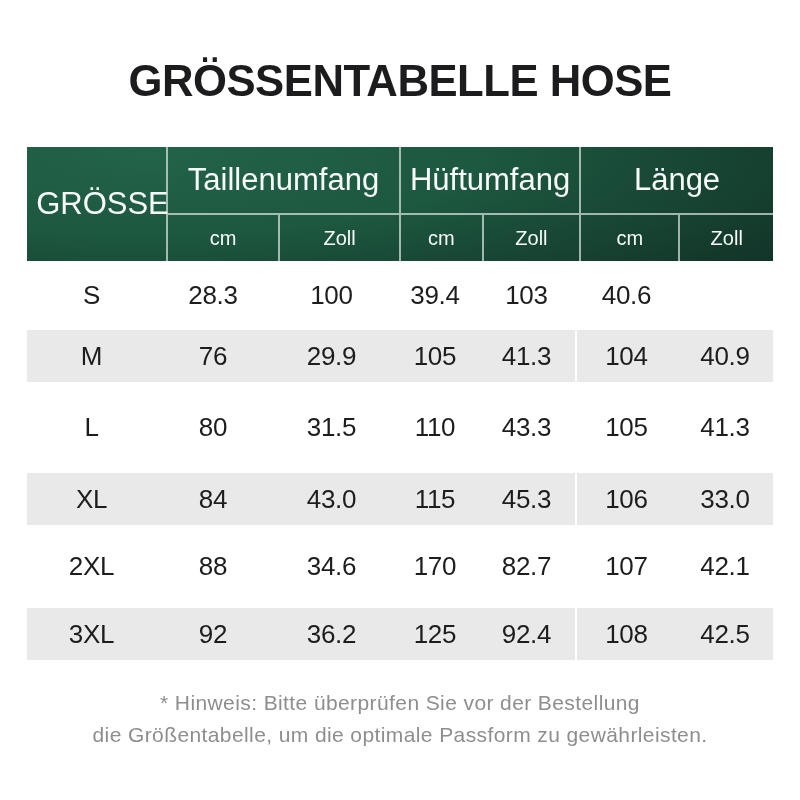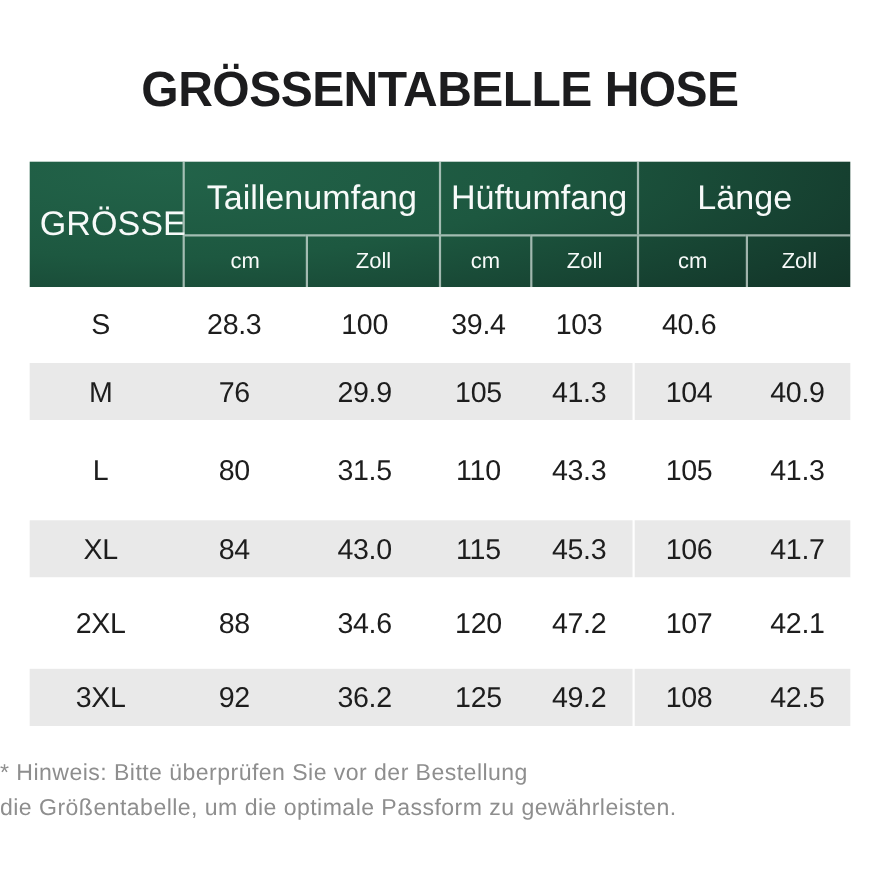--- a/index.html
+++ b/index.html
@@ -68,21 +68,21 @@
   .body-col-divider {
     position: absolute; top: 0; bottom: 0;
     left: calc(73.59% - 1px); width: 2px;
     background: rgba(255,255,255,0.95);
     pointer-events: none;
   }
 
   
   .footer-note {
     position: absolute; top: 687px; left: 0; right: 0;
-    text-align: left;
+    text-align: center;
     font-size: 21px; line-height: 32px;
     letter-spacing: 0.4px;
     color: #8e8e8e;
   }
 </style>
 </head>
 <body>
 
 <div class="page">
 
@@ -130,37 +130,37 @@
           <div class="cell">105</div>
           <div class="cell">41.3</div>
         </div>
         <div class="trow striped">
           <div class="cell">XL</div>
           <div class="cell">84</div>
           <div class="cell">43.0</div>
           <div class="cell">115</div>
           <div class="cell">45.3</div>
           <div class="cell">106</div>
-          <div class="cell">41.7</div>
+          <div class="cell">33.0</div>
         </div>
         <div class="trow">
           <div class="cell">2XL</div>
           <div class="cell">88</div>
           <div class="cell">34.6</div>
-          <div class="cell">120</div>
-          <div class="cell">47.2</div>
+          <div class="cell">170</div>
+          <div class="cell">82.7</div>
           <div class="cell">107</div>
           <div class="cell">42.1</div>
         </div>
         <div class="trow striped">
           <div class="cell">3XL</div>
           <div class="cell">92</div>
           <div class="cell">36.2</div>
           <div class="cell">125</div>
-          <div class="cell">49.2</div>
+          <div class="cell">92.4</div>
           <div class="cell">108</div>
           <div class="cell">42.5</div>
         </div>
         <div class="body-col-divider"></div>
     </div>
 
   </div>
 
   <div class="footer-note">
     <div>* Hinweis: Bitte überprüfen Sie vor der Bestellung</div>

